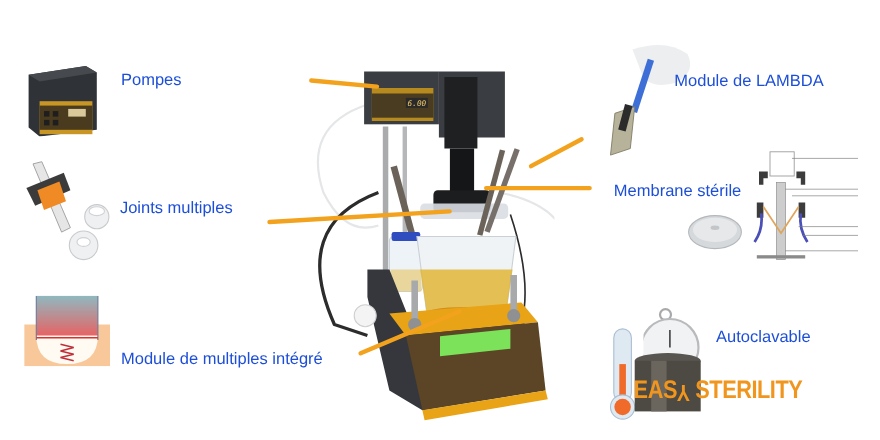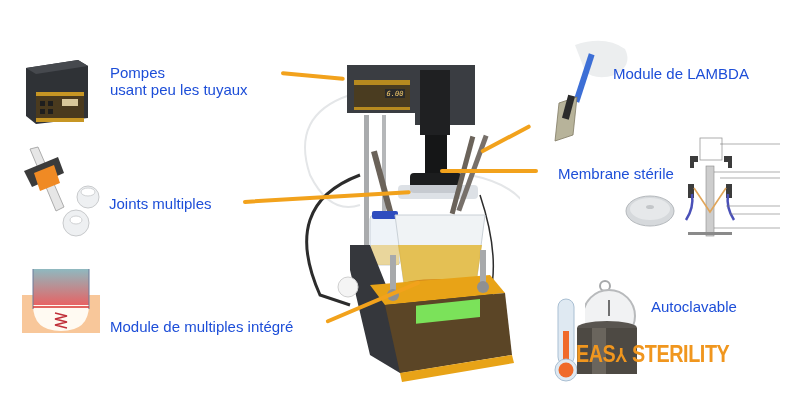--- a/index.html
+++ b/index.html
@@ -21,35 +21,34 @@
     <rect x="14" y="40" width="48" height="22" fill="#4a3a1e"></rect>
     <rect x="40" y="43" width="16" height="7" fill="#d9c89a"></rect>
     <rect x="18" y="45" width="5" height="5" fill="#1e1e1e"></rect>
     <rect x="26" y="45" width="5" height="5" fill="#1e1e1e"></rect>
     <rect x="18" y="53" width="5" height="5" fill="#1e1e1e"></rect>
     <rect x="26" y="53" width="5" height="5" fill="#1e1e1e"></rect>
   </svg>
 </div>
 <div class="label" style="left:110px;top:64px;">
   <div>Pompes</div>
-  <div>usant peu les tuyaux</div>
 </div>
 
 <div class="abs" style="left:20px;top:145px;width:85px;height:95px;">
   <svg width="85" height="95" viewBox="0 0 85 95">
     <polygon points="10,4 18,2 44,62 36,66" fill="#e6e6e6" stroke="#9a9a9a" stroke-width="0.8"></polygon>
     <polygon points="4,26 38,12 44,28 12,42" fill="#3b3b3b"></polygon>
     <polygon points="14,28 34,20 40,38 20,46" fill="#f08a24"></polygon>
     <ellipse cx="68" cy="52" rx="11" ry="11" fill="#eef0f2" stroke="#c8cacc"></ellipse>
     <ellipse cx="68" cy="47" rx="7" ry="4" fill="#ffffff" stroke="#d0d2d4"></ellipse>
     <ellipse cx="56" cy="78" rx="13" ry="13" fill="#eef0f2" stroke="#c8cacc"></ellipse>
     <ellipse cx="56" cy="75" rx="6" ry="4" fill="#ffffff" stroke="#cfd1d3"></ellipse>
   </svg>
 </div>
-<div class="label" style="left:109px;top:195px;">Joints multiples</div>
+<div class="label" style="left:109px;top:181px;">Joints multiples</div>
 
 <div class="abs" style="left:22px;top:265px;width:78px;height:68px;">
   <svg width="78" height="68" viewBox="0 0 78 68">
     <defs>
       <linearGradient id="liq" x1="0" y1="0" x2="0" y2="1">
         <stop offset="0" stop-color="#8fb9c0"></stop>
         <stop offset="1" stop-color="#f05a5a"></stop>
       </linearGradient>
     </defs>
     <rect x="0" y="30" width="78" height="38" fill="#f8c79a"></rect>
@@ -122,21 +121,21 @@
     <ellipse cx="35" cy="10" rx="30" ry="7" fill="#595550"></ellipse>
     <rect x="5" y="10" width="60" height="46" fill="#4d4943"></rect>
     <rect x="20" y="10" width="14" height="46" fill="#6a655d"></rect>
   </svg>
 </div>
 <div class="label" style="left:651px;top:298px;">Autoclavable</div>
 <div class="logo-text" style="left:576px;top:341px;">
   <span>EAS</span><span style="display:inline-block;transform:rotate(180deg);font-size:21px;">Y</span><span> STERILITY</span>
 </div>
 
-<div class="abs" style="left:290px;top:55px;width:230px;height:330px;font-style:italic;">
+<div class="abs" style="left:274px;top:55px;width:230px;height:330px;font-style:italic;">
   <svg width="230" height="330" viewBox="0 0 230 330">
 
     <path d="M60,40 Q0,60 20,120 Q40,160 70,150" fill="none" stroke="#e4e6e8" stroke-width="2"></path>
     <path d="M70,120 Q-10,150 30,240 L60,250" fill="none" stroke="#2c2c2c" stroke-width="3"></path>
     <path d="M190,140 Q210,200 200,240" fill="none" stroke="#2c2c2c" stroke-width="1.5"></path>
     <path d="M180,120 Q230,130 240,160" fill="none" stroke="#e4e6e8" stroke-width="2"></path>
 
     <rect x="74" y="60" width="5" height="200" fill="#a9abad"></rect>
     <rect x="92" y="60" width="4" height="150" fill="#b5b7b9"></rect>
 

